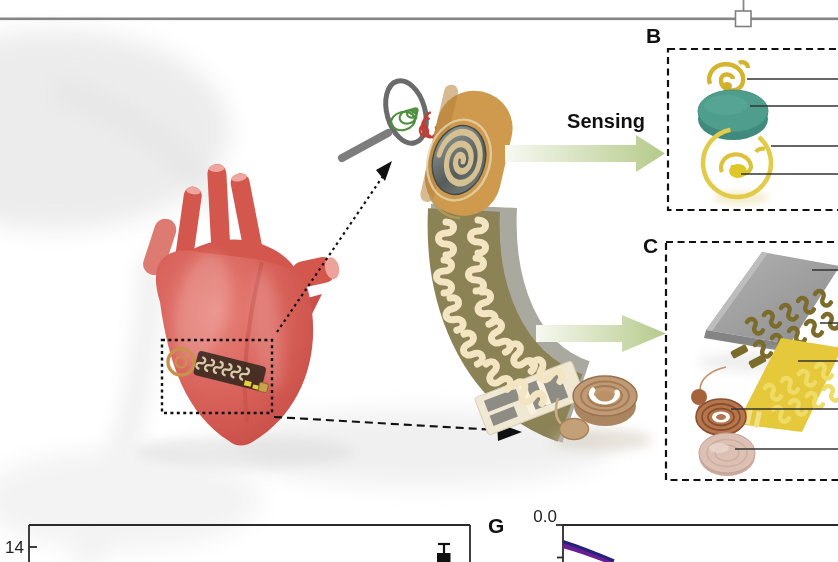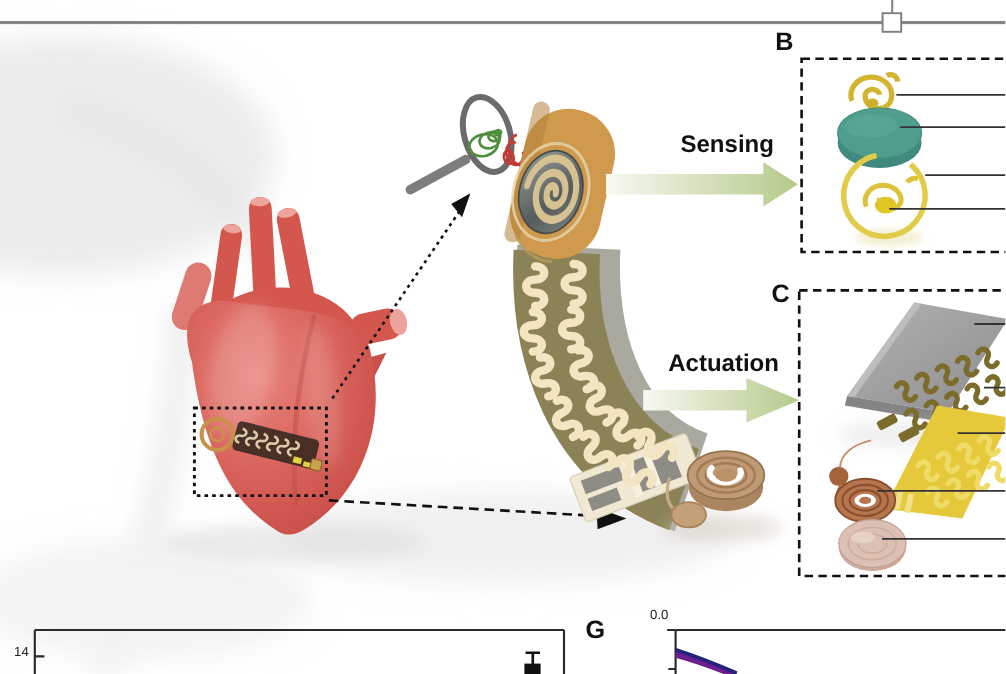--- a/index.html
+++ b/index.html
@@ -2,21 +2,21 @@
 <html><head>
 <meta charset="utf-8">
 <style>
   html,body{margin:0;padding:0;background:#ffffff;}
   .canvas{position:relative;width:838px;height:562px;background:#ffffff;overflow:hidden;
           font-family:"Liberation Sans", sans-serif;}
   .canvas svg.scene{position:absolute;left:0;top:0;}
   .lbl{position:absolute;color:#111;}
   .panel-letter{font-size:21px;font-weight:bold;}
   .flow-label{font-size:20px;font-weight:bold;text-align:center;width:170px;}
-  .tick{font-size:11px;font-weight:normal;color:#222;}
+  .tick{font-size:17px;font-weight:normal;color:#222;}
   .tick-right{text-align:right;}
 </style>
 </head>
 <body>
 
 <div class="canvas">
 
 <svg class="scene" width="838" height="562" viewBox="0 0 838 562">
   <defs>
     <radialGradient id="heartGrad" cx="38%" cy="32%" r="85%">
@@ -323,21 +323,20 @@
     <line x1="563" y1="525" x2="563" y2="562" stroke="#2a2a2a" stroke-width="1.8"></line>
     <line x1="556" y1="525" x2="563" y2="525" stroke="#2a2a2a" stroke-width="1.8"></line>
     <line x1="557" y1="557.5" x2="563" y2="557.5" stroke="#2a2a2a" stroke-width="1.8"></line>
     <path d="M 563 545 Q 585 551 612 562" fill="none" stroke="#6b1e8f" stroke-width="6"></path>
     <path d="M 563 541.5 Q 585 548.5 614 561" fill="none" stroke="#23237e" stroke-width="3"></path>
   </g>
 </svg>
 
 <div class="lbl flow-label" style="left:521px;top:110px;">Sensing</div>
 
-<div class="lbl flow-label" style="left:518px;top:292px;">Actuation</div>
 
 <div class="lbl panel-letter" style="left:646px;top:24px;">B</div>
 
 <div class="lbl panel-letter" style="left:643px;top:234px;">C</div>
 
 <div class="lbl panel-letter" style="left:488px;top:514px;">G</div>
 
 <div class="lbl tick tick-right" style="left:-2px;top:538px;width:26px;">14</div>
 
 <div class="lbl tick tick-right" style="left:524px;top:507px;width:33px;">0.0</div>

